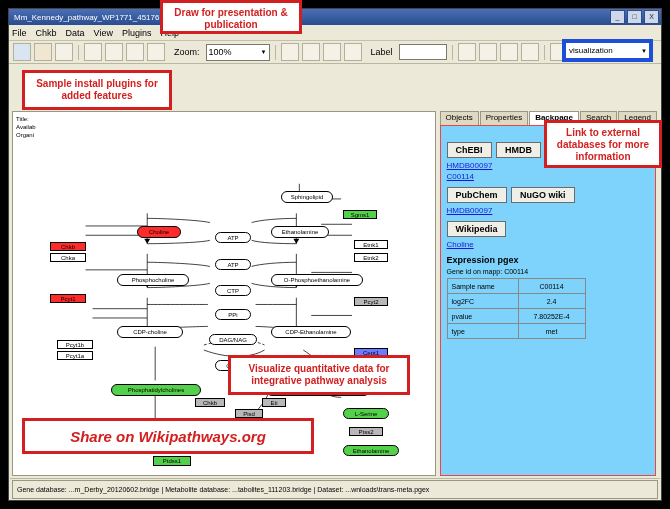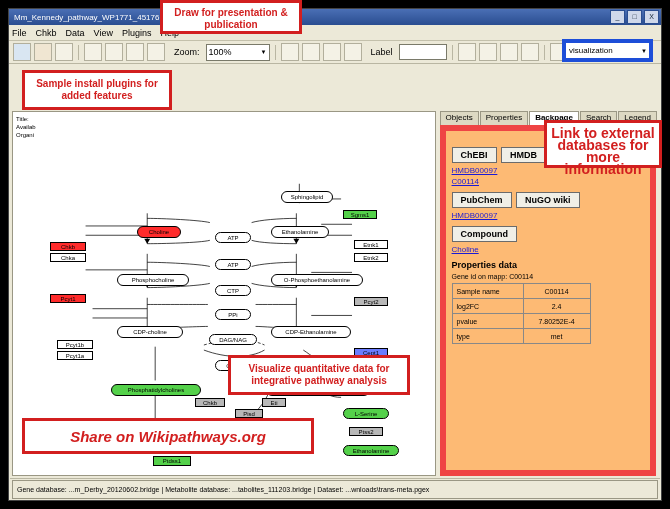--- a/index.html
+++ b/index.html
@@ -45,40 +45,40 @@
   .red{background:#ff2b2b;}
   .blue{background:#6a7cff;}
   .grey{background:#b8b8b8;}
 
   svg.edges{position:absolute;left:0;top:0;width:100%;height:100%;}
 
   
   .tabrow{display:flex;height:14px;margin-left:2px;}
   .tab{font-size:8px;padding:1px 5px;border:1px solid #9a9784;border-bottom:none;background:#ddd9c3;margin-right:1px;}
   .tab.active{background:#fff;font-weight:bold;}
-  .sidebody{position:absolute;left:2px;right:2px;top:14px;bottom:0;background:#fdba74;border:6px solid #ef4444;overflow:hidden;padding:12px 6px;box-sizing:border-box;}
+  .sidebody{position:absolute;left:2px;right:2px;top:14px;bottom:0;background:#7dd3fc;border:1px solid #ef4444;overflow:hidden;padding:12px 6px;box-sizing:border-box;}
   .dbhead{display:inline-block;border:1px solid #6b6b6b;background:#f0efe7;font-size:9px;font-weight:bold;padding:2px 8px;margin:4px 0 3px 0;}
   .dblink{font-size:8px;color:#1a1ad6;text-decoration:underline;display:block;margin-bottom:2px;}
   .dbtext{font-size:8px;margin-bottom:2px;}
   .exprhead{font-size:9px;font-weight:bold;margin:6px 0 3px 0;}
   .geneid{font-size:7px;margin-bottom:3px;}
   table.expr{border-collapse:collapse;font-size:7px;}
   table.expr td{border:1px solid #888;padding:1px 4px;height:12px;}
   table.expr td.k{width:62px;}
   table.expr td.v{width:58px;text-align:center;}
 
   
   .status{position:absolute;left:1px;right:1px;bottom:1px;height:20px;background:#ece9d8;border-top:1px solid #b9b6a2;display:flex;align-items:center;}
   .statusbox{flex:1;margin:2px;border:1px solid #9a9784;background:#ece9d8;font-size:7px;padding:2px 4px;height:13px;line-height:13px;white-space:nowrap;overflow:hidden;}
 
   
   .callout{position:absolute;background:#fff;border:3px solid #d21f1f;color:#d21f1f;font-weight:bold;text-align:center;box-sizing:border-box;}
   .callout.c1{left:160px;top:0px;width:142px;height:34px;font-size:10px;padding-top:4px;line-height:12px;}
   .callout.c2{left:22px;top:70px;width:150px;height:40px;font-size:10px;padding-top:5px;line-height:12px;}
-  .callout.c3{left:544px;top:120px;width:118px;height:48px;font-size:14px;padding-top:4px;line-height:12px;}
+  .callout.c3{left:544px;top:120px;width:118px;height:48px;font-size:10px;padding-top:4px;line-height:12px;}
   .callout.c4{left:228px;top:355px;width:182px;height:40px;font-size:10px;padding-top:5px;line-height:12px;}
   .callout.c5{left:22px;top:418px;width:292px;height:36px;font-size:15px;font-style:italic;padding-top:7px;}
   .arrowbox{position:absolute;background:#ffd800;border:2px solid #d21f1f;}
 </style>
 </head>
 <body>
 
 <div id="app">
 
   <div class="titlebar">
@@ -257,24 +257,24 @@
         <div class="dbhead">HMDB</div>
         <a class="dblink" href="#">HMDB00097</a>
 
         <a class="dblink" href="#">C00114</a>
 
         <div class="dbhead">PubChem</div>
 
         <div class="dbhead">NuGO wiki</div>
         <a class="dblink" href="#">HMDB00097</a>
 
-        <div class="dbhead">Compound</div>
+        <div class="dbhead">Wikipedia</div>
         <a class="dblink" href="#">Choline</a>
 
-        <div class="exprhead">Properties data</div>
+        <div class="exprhead">Expression pgex</div>
         <div class="geneid">Gene id on mapp: C00114</div>
         <table class="expr">
           <tbody>
               <tr>
             <td class="k">Sample name</td>
             <td class="v">C00114</td>
           </tr>
           <tr>
             <td class="k">log2FC</td>
             <td class="v">2.4</td>

